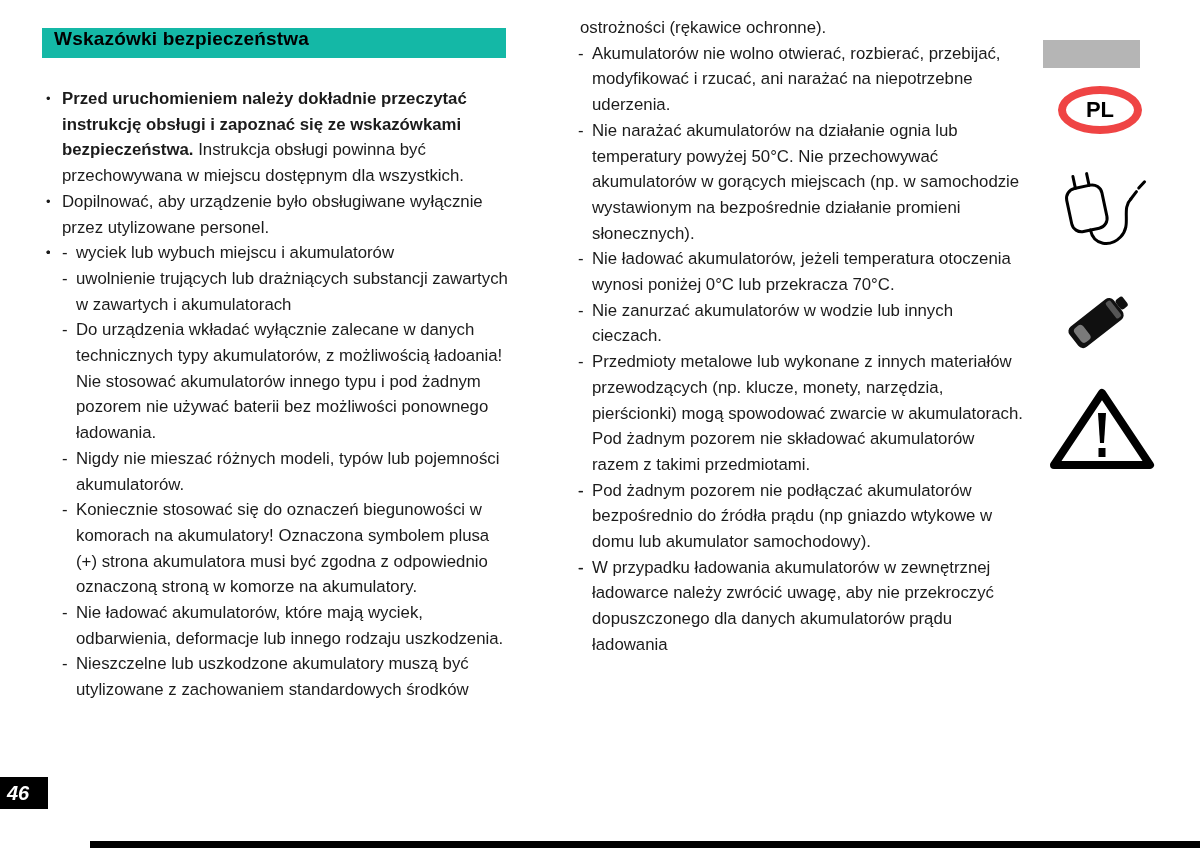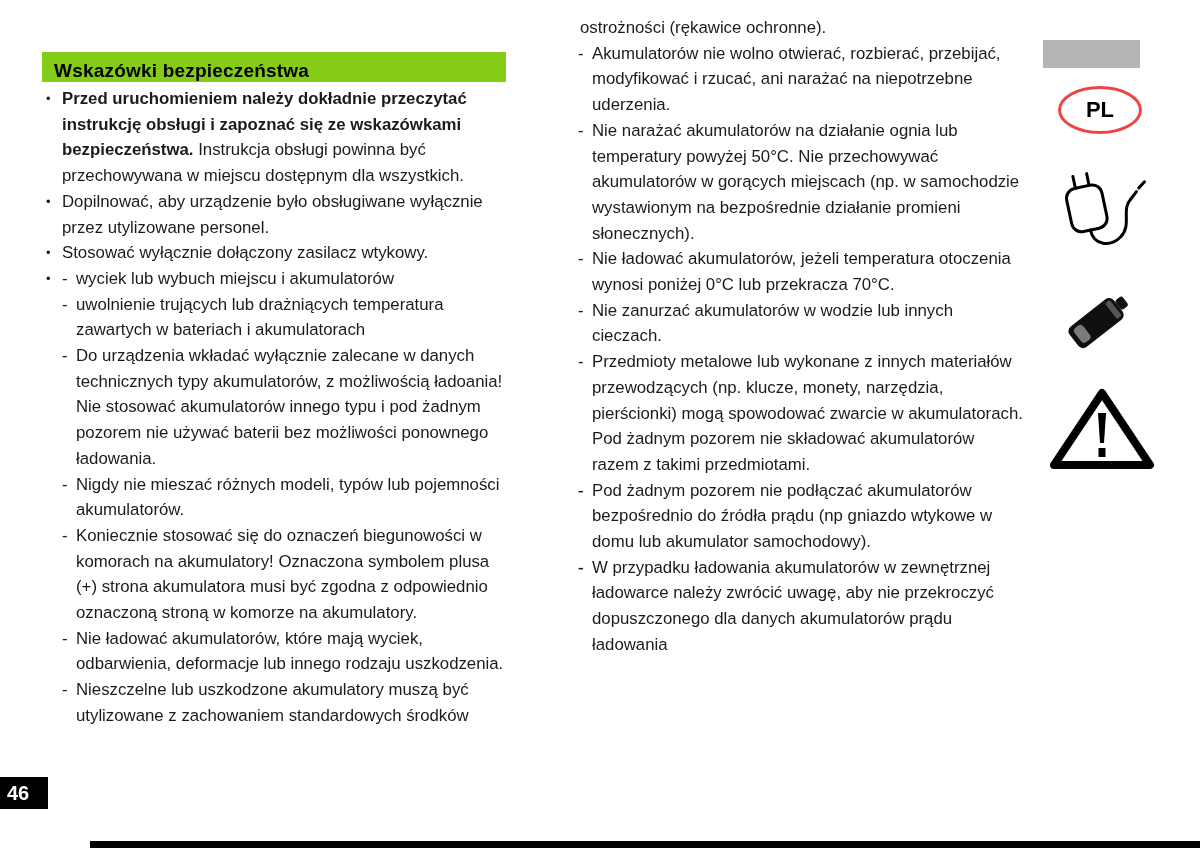--- a/index.html
+++ b/index.html
@@ -2,74 +2,74 @@
 <html><head>
 <meta charset="utf-8">
 <style>
   * { margin:0; padding:0; box-sizing:border-box; }
   html,body { background:#ffffff; }
   body {
     width:1200px; height:848px; position:relative; overflow:hidden;
     font-family:"Liberation Sans", sans-serif; color:#1b1b1b;
   }
   .header-bar {
-    position:absolute; left:42px; top:52px; width:464px; height:30px;
-    background:#84cc16; display:flex; align-items:flex-end; padding-left:12px;
+    position:absolute; left:42px; top:28px; width:464px; height:30px;
+    background:#14b8a6; display:flex; align-items:flex-start; padding-left:12px;
   }
   .header-bar .title { font-size:19px; font-weight:bold; color:#000; letter-spacing:0.2px; }
 
   .col { font-size:16.8px; line-height:25.7px; }
   .col-left  { position:absolute; left:42px;  top:86px; width:472px; }
   .col-right { position:absolute; left:578px; top:15px; width:446px; }
 
   .bullet { position:relative; padding-left:20px; }
   .bullet > .marker { position:absolute; left:4px; top:0; font-size:13px; }
   .sublist { }
   .subitem { position:relative; padding-left:14px; }
   .subitem > .marker, .ritem > .marker { position:absolute; left:0; top:0; }
   .ritem { position:relative; padding-left:14px; }
   .cont-line { padding-left:2px; }
   b { font-weight:bold; }
 
   .corner-tab { position:absolute; left:1043px; top:40px; width:97px; height:28px; background:#b5b5b5; }
 
   .pl-badge {
     position:absolute; left:1058px; top:86px; width:84px; height:48px;
-    border:3px solid #ef4444; border-radius:50%;
+    border:8px solid #ef4444; border-radius:50%;
     display:flex; align-items:center; justify-content:center;
     font-size:22px; font-weight:bold; color:#000; background:#fff;
   }
 
   .icon-adapter { position:absolute; left:1056px; top:166px; }
   .icon-battery { position:absolute; left:1054px; top:280px; }
   .icon-warning { position:absolute; left:1048px; top:386px; }
 
   .page-num {
     position:absolute; left:0; top:777px; width:48px; height:32px;
     background:#000; color:#fff; font-size:20px; font-weight:bold;
-    display:flex; align-items:center; padding-left:7px;
+    display:flex; align-items:center; padding-left:7px;font-style:italic;
   }
   .bottom-strip { position:absolute; left:90px; top:841px; width:1110px; height:7px; background:#000; }
 </style>
 </head>
 <body>
 
 <div>
 
   <div class="header-bar">
     <span class="title">Wskazówki bezpieczeństwa</span>
   </div>
 
   <div class="col col-left">
       <div class="bullet"><span class="marker">•</span><span><b>Przed uruchomieniem należy dokładnie przeczytać instrukcję obsługi i zapoznać się ze wskazówkami bezpieczeństwa.</b> Instrukcja obsługi powinna być przechowywana w miejscu dostępnym dla wszystkich.</span></div>
       <div class="bullet"><span class="marker">•</span><span>Dopilnować, aby urządzenie było obsługiwane wyłącznie przez utylizowane personel.</span></div>
-      <div class="bullet"><span class="marker">•</span><span>Stosować wyłącznie dołączony zasilacz wtykowy.</span></div>
+      <div class="bullet"><span class="marker">•</span></div>
       <div class="bullet"><span class="marker">•</span><div class="sublist">
           <div class="subitem"><span class="marker">-</span><span>wyciek lub wybuch miejscu i akumulatorów</span></div>
-          <div class="subitem"><span class="marker">-</span><span>uwolnienie trujących lub drażniących temperatura zawartych w bateriach i akumulatorach</span></div>
+          <div class="subitem"><span class="marker">-</span><span>uwolnienie trujących lub drażniących substancji zawartych w zawartych i akumulatorach</span></div>
           <div class="subitem"><span class="marker">-</span><span>Do urządzenia wkładać wyłącznie zalecane w danych technicznych typy akumulatorów, z możliwością ładoania! Nie stosować akumulatorów innego typu i pod żadnym pozorem nie używać baterii bez możliwości ponownego ładowania.</span></div>
           <div class="subitem"><span class="marker">-</span><span>Nigdy nie mieszać różnych modeli, typów lub pojemności akumulatorów.</span></div>
           <div class="subitem"><span class="marker">-</span><span>Koniecznie stosować się do oznaczeń biegunowości w komorach na akumulatory! Oznaczona symbolem plusa (+) strona akumulatora musi być zgodna z odpowiednio oznaczoną stroną w komorze na akumulatory.</span></div>
           <div class="subitem"><span class="marker">-</span><span>Nie ładować akumulatorów, które mają wyciek, odbarwienia, deformacje lub innego rodzaju uszkodzenia.</span></div>
           <div class="subitem"><span class="marker">-</span><span>Nieszczelne lub uszkodzone akumulatory muszą być utylizowane z zachowaniem standardowych środków</span></div>
         </div></div>
     </div>
 
   <div class="col col-right">
     <div class="cont-line">ostrożności (rękawice ochronne).</div>

